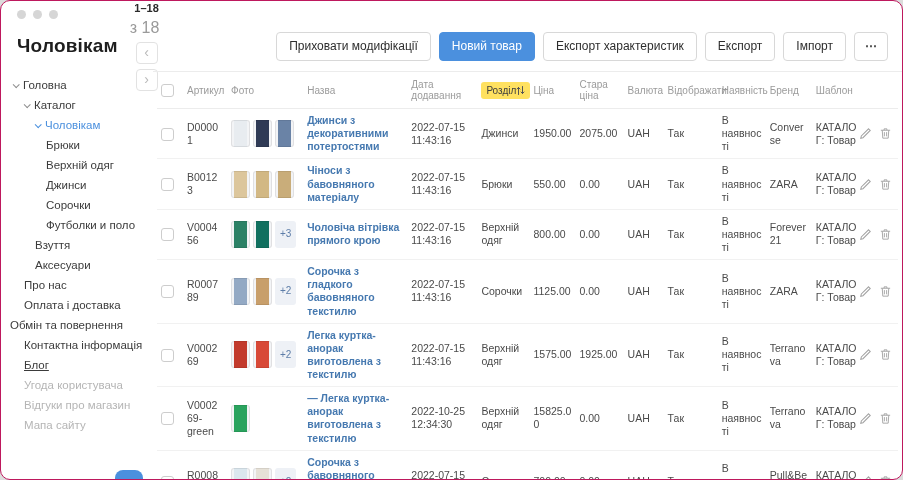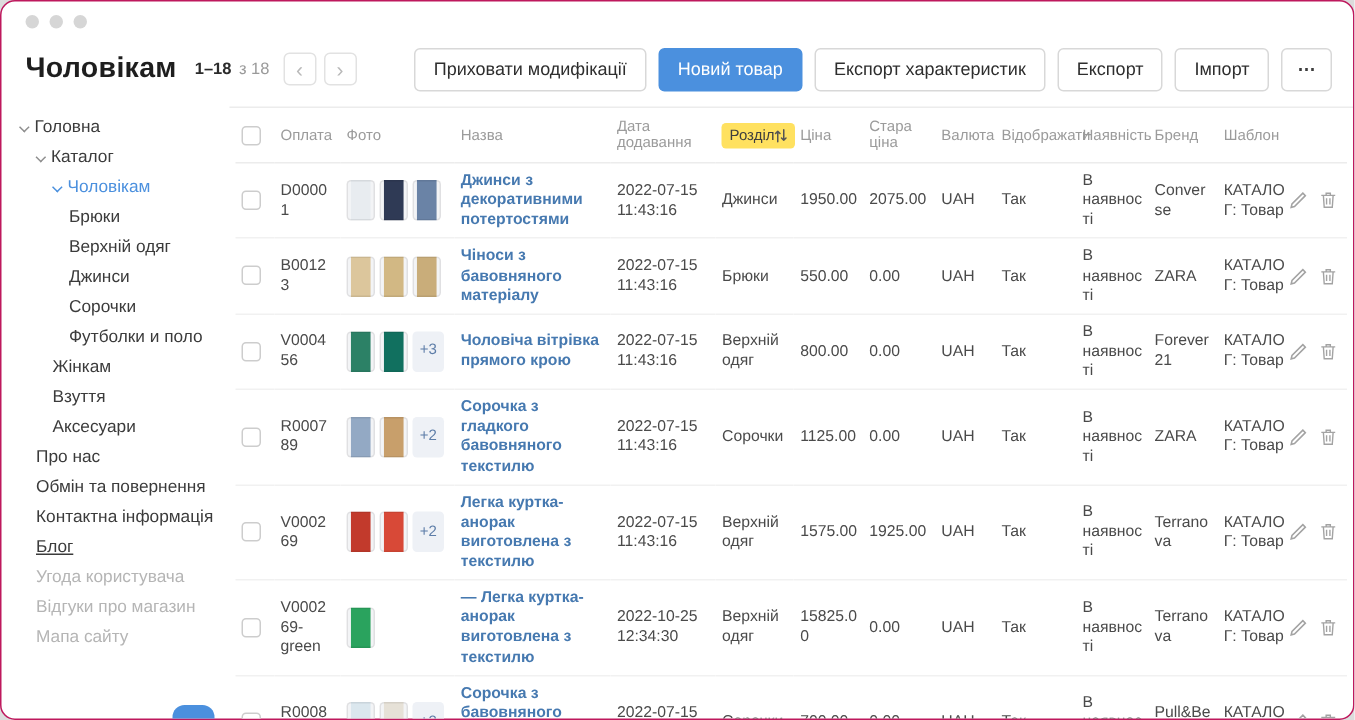--- a/index.html
+++ b/index.html
@@ -16,23 +16,23 @@
     border-radius: 10px;
     border: 1px solid #be185d;
     overflow: hidden;
   }
   
   .titlebar { height: 26px; display: flex; align-items: center; gap: 7px; padding-left: 16px; }
   .dot { width: 9px; height: 9px; border-radius: 50%; background: #d6d6d6; cursor: pointer; }
   
   .header { height: 44px; display: flex; align-items: center; padding: 0 14px 6px 16px; }
   .page-title { font-size: 19px; font-weight: bold; color: #1e1e1e; letter-spacing: .2px; }
-  .pag { display: flex; align-items: center; gap: 5px; margin-left: 12px; }
+  .pag { display: flex; align-items: center; gap: 5px; margin-left: 12px; flex-direction: column; }
   .pag-range { font-size: 11px; font-weight: bold; color: #2b2b2b; }
-  .pag-of { font-size: 11px; color: #9a9a9a; margin-right: 4px; }
+  .pag-of { font-size: 16px; color: #9a9a9a; margin-right: 4px; }
   .pag-btn {
     width: 22px; height: 22px; background: #fff; border: 1px solid #e2e2e2; border-radius: 4px;
     color: #b9b9b9; font-size: 14px; line-height: 19px; text-align: center; cursor: pointer;
     font-family: inherit; padding: 0;
   }
   .header-actions { margin-left: auto; display: flex; gap: 8px; align-items: center; }
   .btn {
     height: 29px; padding: 0 12px; background: #fff; border: 1px solid #d8d8d8; border-radius: 4px;
     font-size: 12px; color: #2e2e2e; cursor: pointer; font-family: inherit; white-space: nowrap;
   }
@@ -138,32 +138,32 @@
         <div class="side-item" style="padding-left: 45px;">
           <span>Джинси</span>
         </div>
         <div class="side-item" style="padding-left: 45px;">
           <span>Сорочки</span>
         </div>
         <div class="side-item" style="padding-left: 45px; align-items: center;">
           <span>Футболки и поло</span>
         </div>
         <div class="side-item" style="padding-left: 34px;">
-          <span>Жінкам</span>
-        </div>
-        <div class="side-item" style="padding-left: 34px;">
           <span>Взуття</span>
         </div>
         <div class="side-item" style="padding-left: 34px;">
           <span>Аксесуари</span>
         </div>
         <div class="side-item" style="padding-left: 23px;">
           <span>Про нас</span>
         </div>
-        <div class="side-item" style="padding-left: 23px; text-align: center;">
+        <div class="side-item" style="padding-left: 23px;">
+          <span>Оплата і доставка</span>
+        </div>
+        <div class="side-item" style="padding-left: 9px; text-align: center;">
           <span>Обмін та повернення</span>
         </div>
         <div class="side-item" style="padding-left: 23px;">
           <span>Контактна інформація</span>
         </div>
         <div class="side-item" style="padding-left: 23px; text-decoration: underline;">
           <span>Блог</span>
         </div>
         <div class="side-item muted" style="padding-left: 23px;">
           <span>Угода користувача</span>
@@ -189,21 +189,21 @@
             <col style="width: 40px;">
             <col style="width: 54px;">
             <col style="width: 48px;">
             <col style="width: 46px;">
             <col style="width: 52px;">
             <col style="width: 34px;">
           </colgroup>
         <thead>
           <tr>
               <th><span class="cb"></span></th>
-              <th><span>Оплата</span></th>
+              <th><span>Артикул</span></th>
               <th><span>Фото</span></th>
               <th><span>Назва</span></th>
               <th><span>Дата додавання</span></th>
               <th><span class="chip">
                   <span>Розділ</span>
                   <svg width="9" height="11" viewBox="0 0 9 11">
                     <path d="M2.5 9.5v-7M2.5 2.5L1 4M2.5 2.5L4 4M6.5 1.5v7M6.5 8.5L5 7M6.5 8.5L8 7" stroke="#555" stroke-width="1" fill="none" stroke-linecap="round"></path>
                   </svg>
                 </span></th>
               <th><span>Ціна</span></th>

